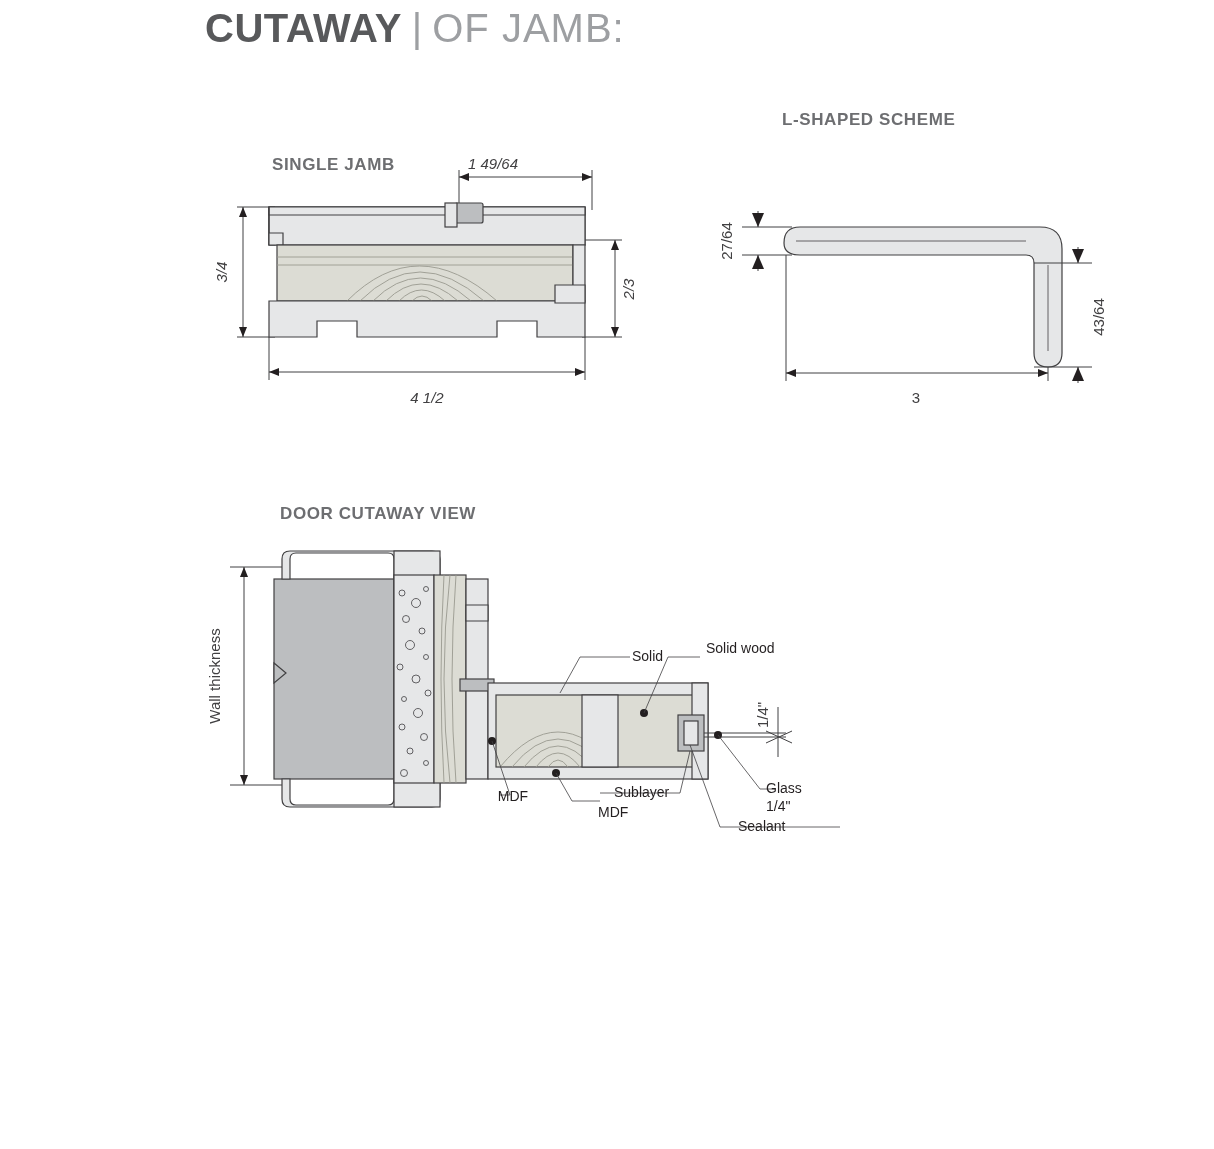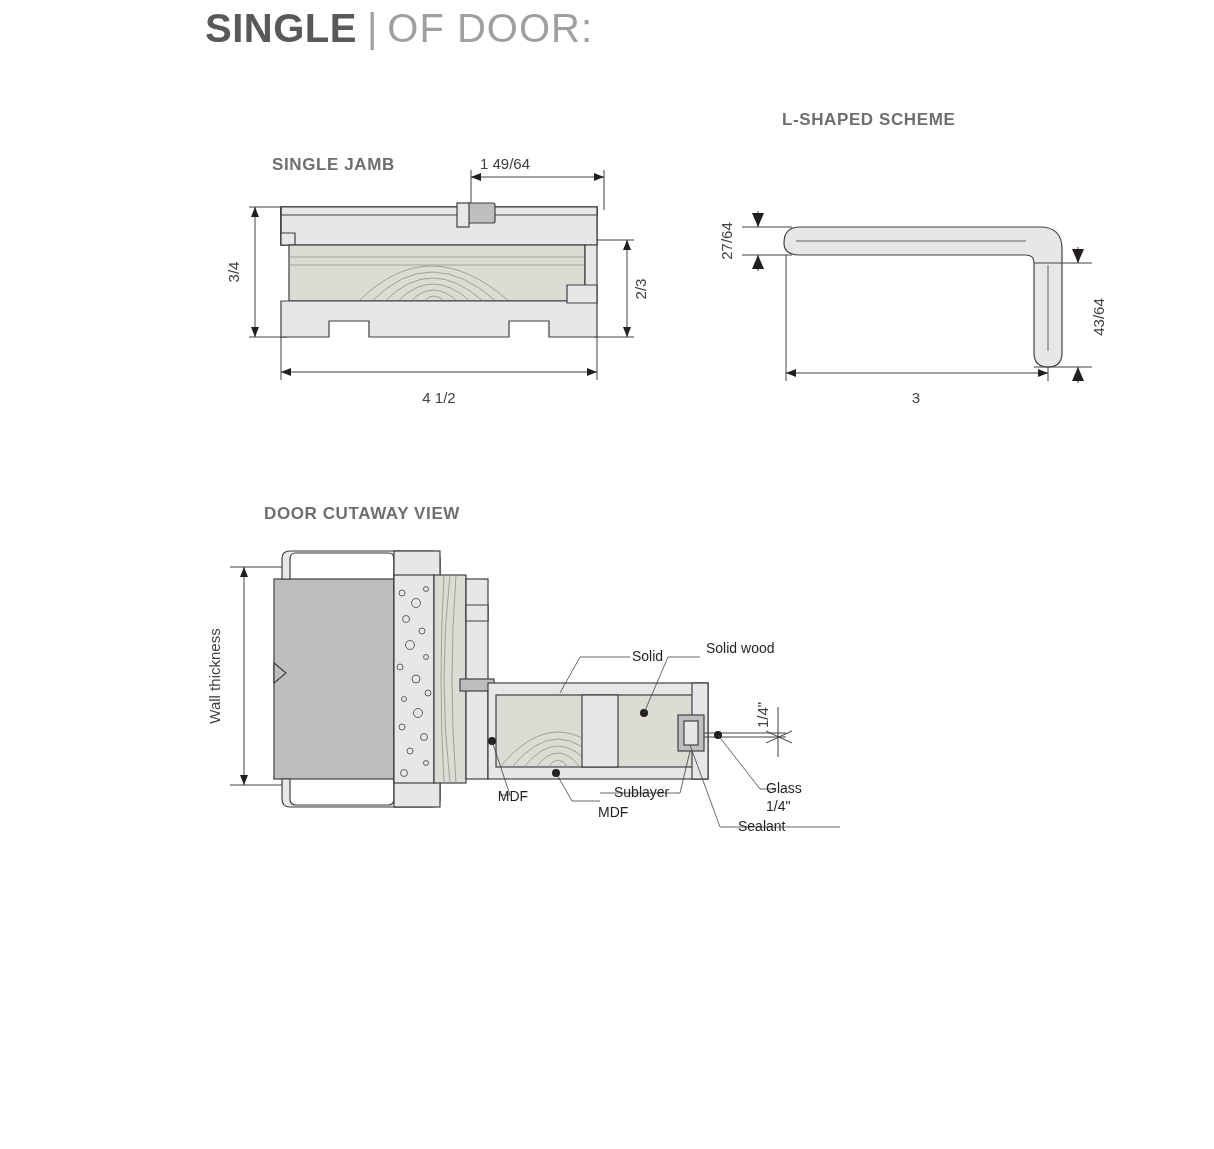--- a/index.html
+++ b/index.html
@@ -22,50 +22,50 @@
     font-size:40px;font-weight:400;color:#9d9fa2;letter-spacing:1px;
   }
 
   
   .sec-title{
     position:absolute;font-size:17px;font-weight:bold;color:#6d6e71;
     letter-spacing:0.6px;
   }
   #t-jamb{left:272px;top:110px;margin-top:45px;}
   #t-casing{left:782px;top:110px;}
-  #t-cutaway{left:264px;top:504px;}
+  #t-cutaway{left:280px;top:504px;}
 
   
   svg{display:block;}
   .dimtxt{font-family:"Liberation Sans",sans-serif;font-size:15px;fill:#414042;}
   .lbltxt{font-family:"Liberation Sans",sans-serif;font-size:14px;fill:#231f20;}
   .ln{stroke:#414042;stroke-width:1;fill:none;}
   .thin{stroke:#414042;stroke-width:0.8;fill:none;}
   .part{stroke:#414042;stroke-width:1.2;fill:#e6e7e8;}
   .partw{stroke:#414042;stroke-width:1.2;fill:#dcdcd4;}
   .partg{stroke:#414042;stroke-width:1.2;fill:#bcbec0;}
   .grain{stroke:#9a9a90;stroke-width:0.9;fill:none;}
   .dot{fill:#231f20;}
 </style>
 </head>
 <body>
 
 <div class="root">
 
   <div class="header">
-    <span class="scheme">SINGLE</span>
+    <span class="scheme">CUTAWAY</span>
     <span class="bar">|</span>
-    <span class="ofdoor">OF DOOR:</span>
+    <span class="ofdoor">OF JAMB:</span>
   </div>
 
   <div class="sec-title" id="t-jamb">SINGLE  JAMB</div>
   <div class="sec-title" id="t-casing">L-SHAPED SCHEME</div>
   <div class="sec-title" id="t-cutaway">DOOR CUTAWAY VIEW</div>
 
-  <div style="position:absolute;left:209px;top:145px;">
+  <div style="position:absolute;left:197px;top:145px;font-style:italic;">
   <svg width="460" height="280" viewBox="0 0 460 280">
 
     <g>
       <line class="ln" x1="262" y1="25" x2="262" y2="160"></line>
       <line class="ln" x1="395" y1="25" x2="395" y2="65"></line>
       <line class="ln" x1="262" y1="32" x2="395" y2="32"></line>
       <polygon class="dot" points="262,32 272,28 272,36"></polygon>
       <polygon class="dot" points="395,32 385,28 385,36"></polygon>
     </g>
 

